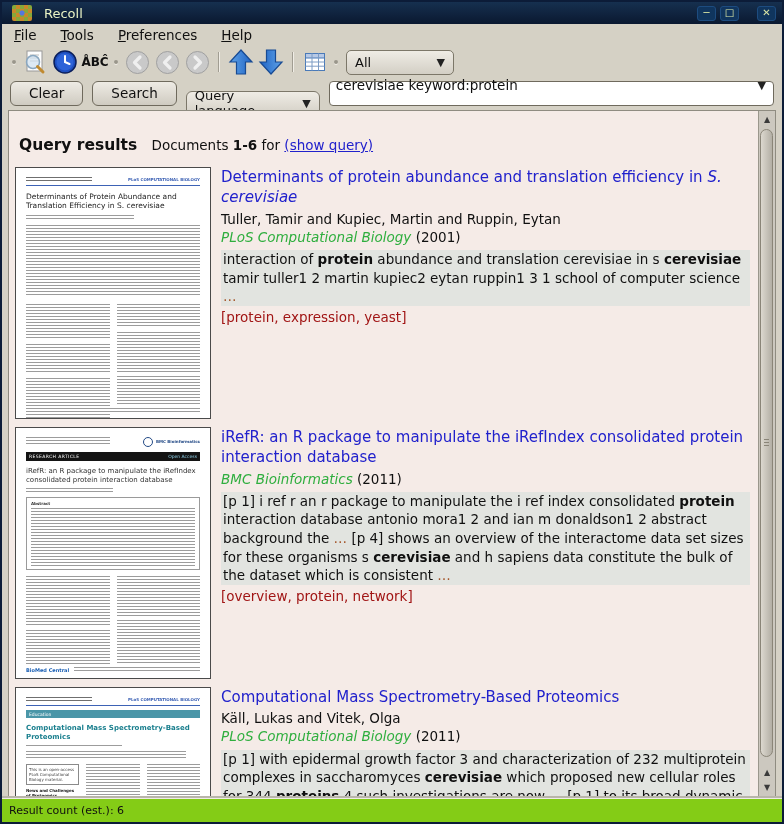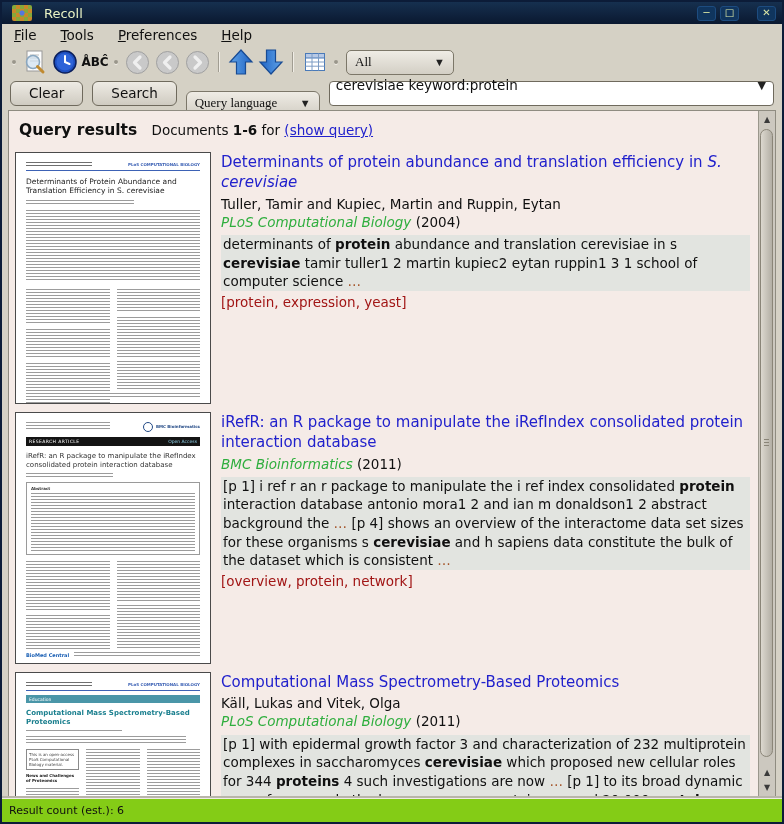--- a/index.html
+++ b/index.html
@@ -26,39 +26,39 @@
   .menu-item { cursor:default; }
   .accel { text-decoration:underline; }
 
   
   .toolbar { position:absolute; top:44px; left:0; right:0; height:32px; display:flex; align-items:center; padding-left:6px; }
   .tb-dot { width:4px; height:4px; border-radius:50%; background:#9a968b; box-shadow:0 1px 0 #f0ede6; margin:0 4px; }
   .tb-btn { width:30px; height:28px; display:flex; align-items:center; justify-content:center; }
   .tb-sep { width:0; height:20px; border-left:1px solid #a19d92; border-right:1px solid #f0ede6; margin:0 6px; }
   .abc { font-size:12px; font-weight:bold; color:#101010; letter-spacing:0; }
   .combo { height:25px; border:1px solid #7c7769; border-radius:5px;
-    background:linear-gradient(#efece5,#d3cfc5); display:flex; align-items:center; padding:0 8px; font-size:13px; color:#101010;font-family:Liberation Serif, serif; }
+    background:linear-gradient(#efece5,#d3cfc5); display:flex; align-items:center; padding:0 8px; font-size:13px; color:#101010; }
   .combo .arrow { margin-left:auto; font-size:11px; color:#222; padding-left:10px; }
   .combo.filter { width:108px; margin-left:4px; }
 
   
   .searchrow { position:absolute; top:76px; left:0; right:0; height:30px; display:flex; align-items:center; padding:0 8px; gap:9px; }
   .btn { height:25px; padding:0 18px; border:1px solid #6f6a5d; border-radius:6px;
     background:linear-gradient(#eeebe4,#cfcbc1); font-size:13.5px; color:#101010;
     display:flex; align-items:center; font-family:inherit; }
   .combo.qlang { width:134px; border-radius:6px;margin-top:20px; }
   .querybox { flex:1; height:25px; background:#fff; border:1px solid #6f6a5d; border-radius:4px;
     display:flex; align-items:center; padding:0 2px 16px 6px; }
   .querybox input { flex:1; border:none; outline:none; font-size:13.5px; color:#101010; font-family:inherit; background:transparent; }
   .querybox .arrow { font-size:11px; color:#222; padding:0 5px; }
 
   
   .results-frame { position:absolute; top:108px; left:6px; right:6px; bottom:24px;
     border:1px solid #8f8c81; background:#f5ebe7; display:flex; overflow:hidden; }
-  .results-view { flex:1; overflow:hidden; padding:8px 4px 0 6px; }
+  .results-view { flex:1; overflow:hidden; padding:23px 4px 0 6px; }
   .rheader { margin:2px 0 13px 4px; font-size:13.5px; color:#101010; }
   .rheader .big { font-size:15.5px; font-weight:bold; margin-right:10px; }
   .rheader .bold { font-weight:bold; }
   .rheader a { color:#2121cc; text-decoration:underline; cursor:pointer; }
 
   .result-row { display:flex; gap:10px; height:252px; margin-bottom:8px; }
   .thumb { width:196px; flex:none; }
   .paper { width:196px; height:252px; background:#fff; border:1px solid #4a4a4a; padding:9px 10px; position:relative; overflow:hidden; }
   .rtext { flex:1; min-width:0; padding-right:4px; }
   .rtitle { font-size:15px; line-height:1.35; color:#2121cc; cursor:pointer; margin-bottom:2px; }
@@ -271,22 +271,22 @@
                 <div class="tl" style="height:40px"></div>
                 <div class="tl" style="height:30px"></div>
               </div>
             </div>
             <div class="tl p-foot"></div>
           </div>
         </div>
         <div class="rtext">
           <div class="rtitle"><span>Determinants of protein abundance and translation efficiency in </span><span class="ti">S. cerevisiae</span></div>
           <div class="rauthors">Tuller, Tamir and Kupiec, Martin and Ruppin, Eytan</div>
-          <div class="rjournal"><span class="jn">PLoS Computational Biology</span> <span class="jy">(2004)</span></div>
-          <div class="snippet"><span>determinants of </span><span class="seg-b">protein</span><span> abundance and translation cerevisiae in s </span><span class="seg-b">cerevisiae</span><span> tamir tuller1 2 martin kupiec2 eytan ruppin1 3 1 school of computer science </span><span class="seg-e"> …</span></div>
+          <div class="rjournal"><span class="jn">PLoS Computational Biology</span> <span class="jy">(2001)</span></div>
+          <div class="snippet"><span>interaction of </span><span class="seg-b">protein</span><span> abundance and translation cerevisiae in s </span><span class="seg-b">cerevisiae</span><span> tamir tuller1 2 martin kupiec2 eytan ruppin1 3 1 school of computer science </span><span class="seg-e"> …</span></div>
           <div class="keywords">[protein, expression, yeast]</div>
         </div>
       </div>
 
       <div class="result-row">
         <div class="thumb">
           <div class="paper">
             <div class="b-top">
               <div>
                 <div class="tl" style="width:84px;height:8px"></div>

